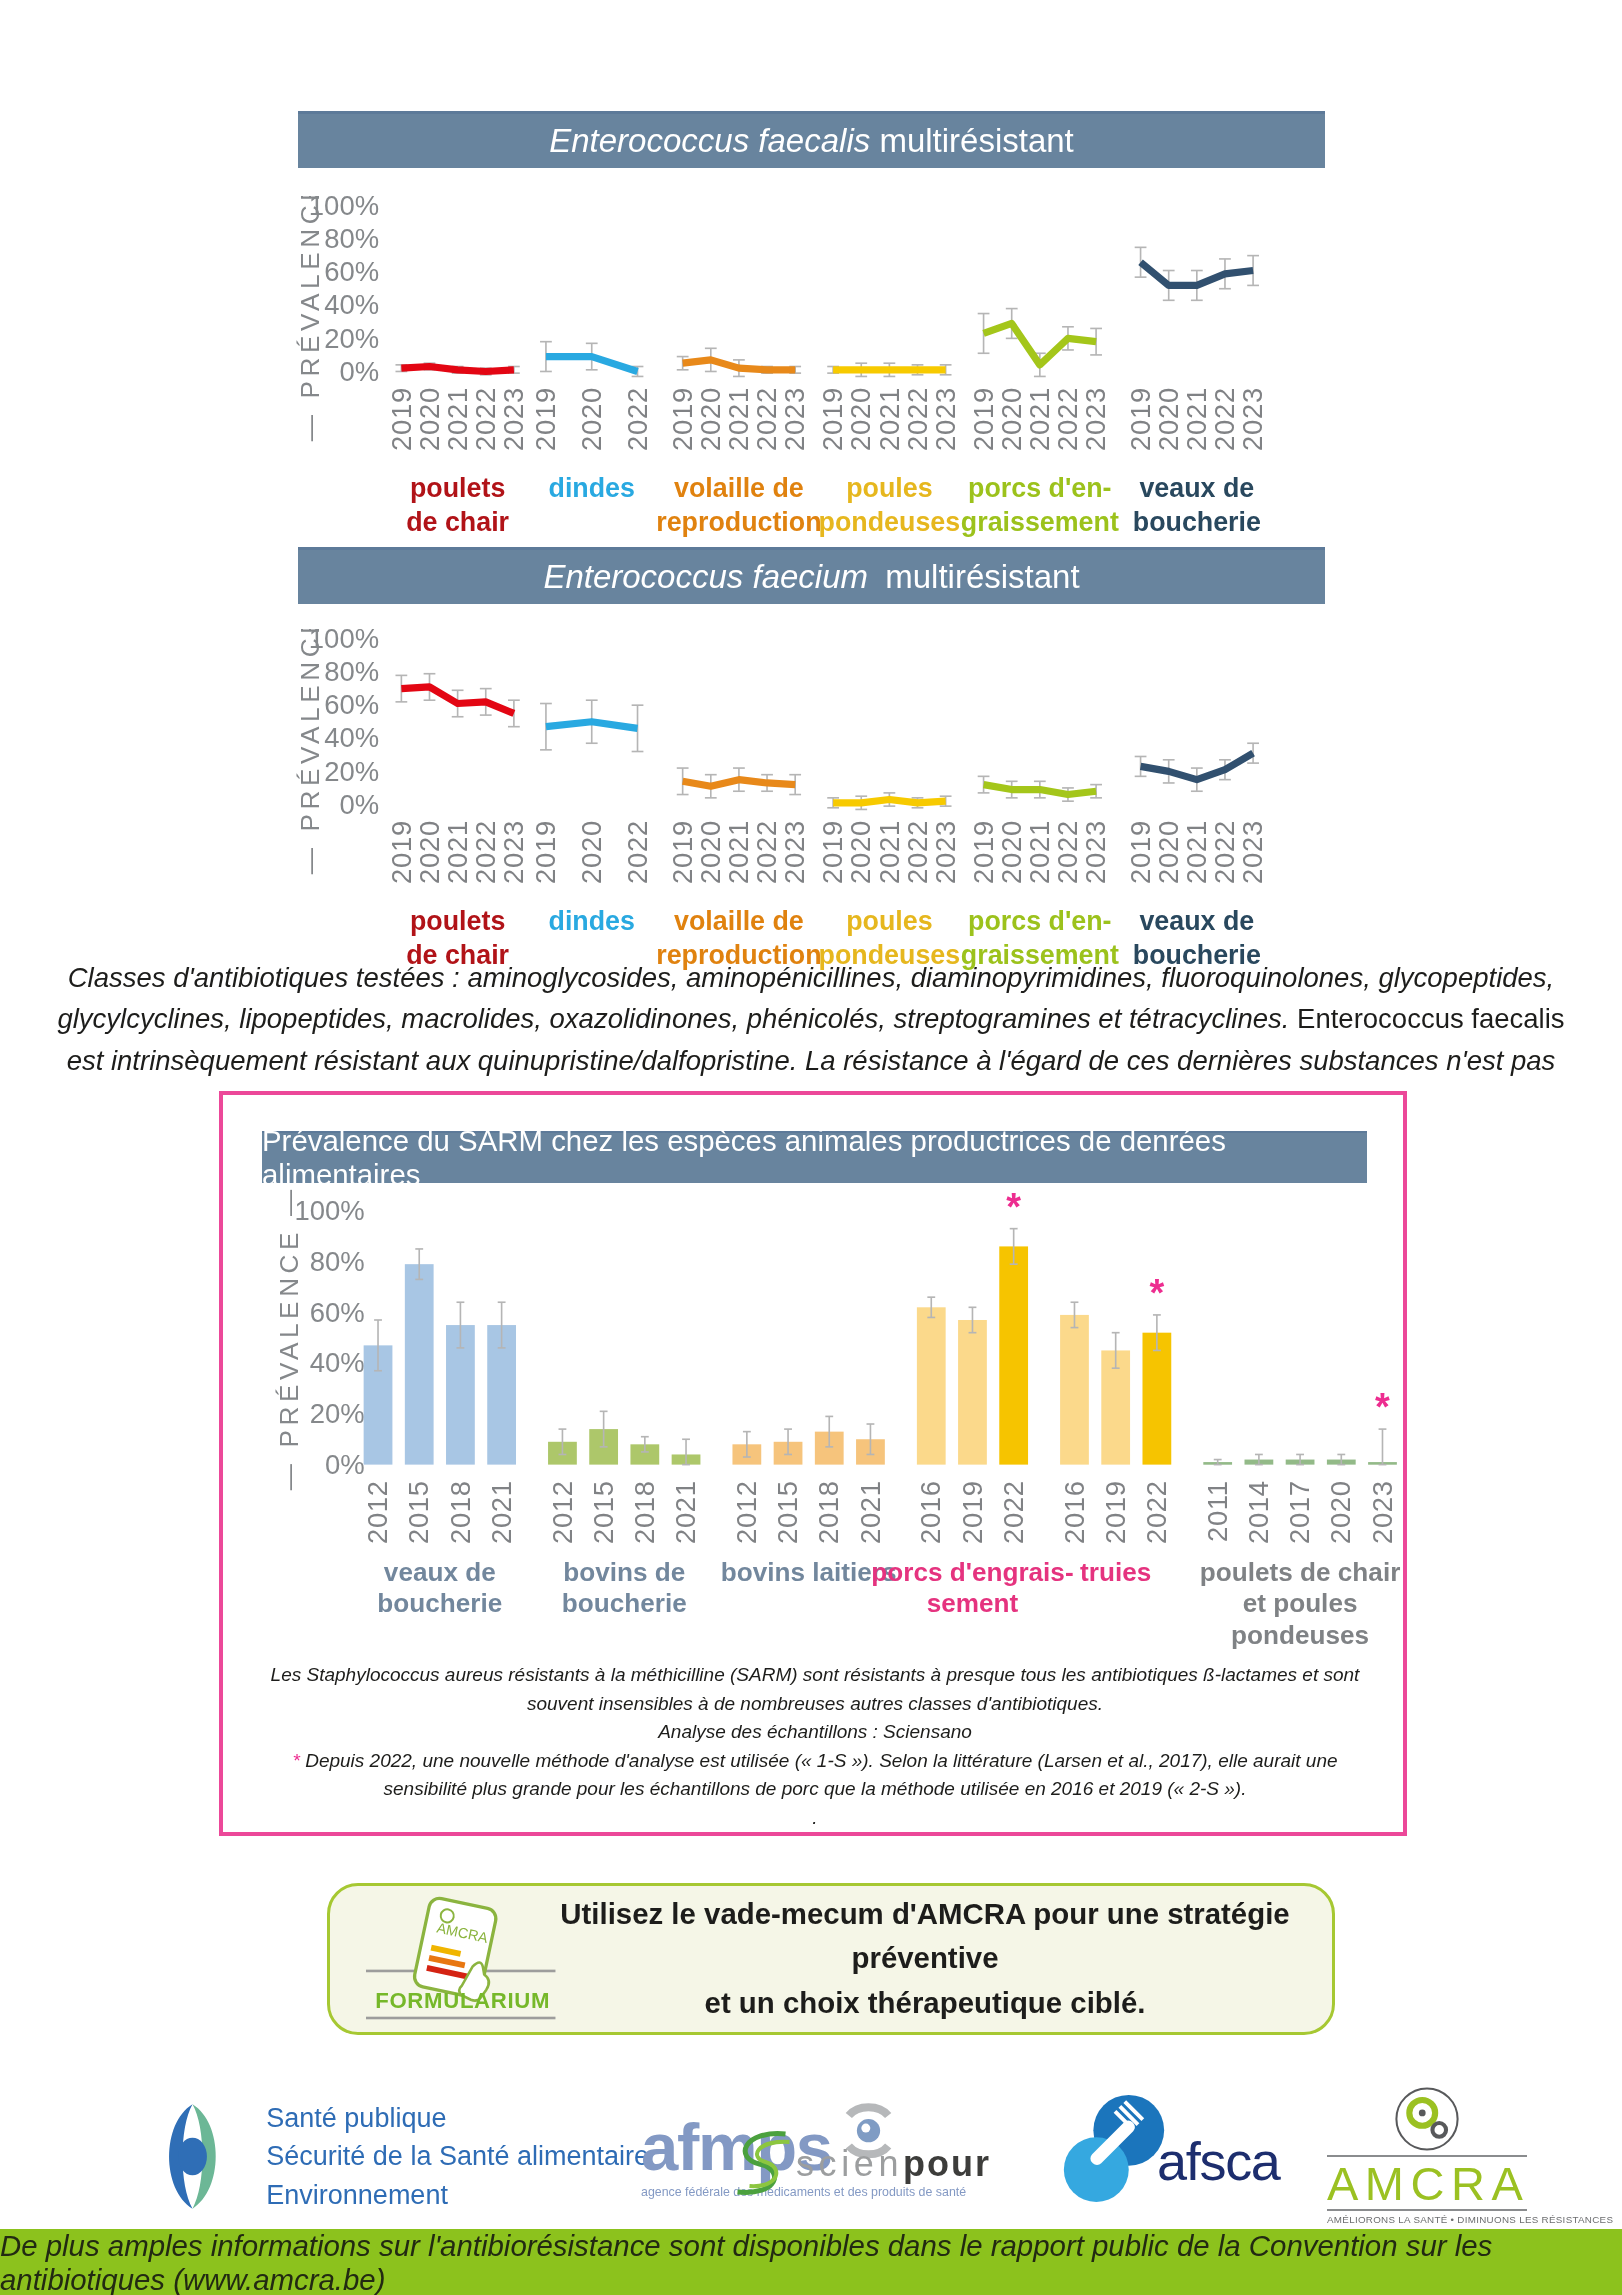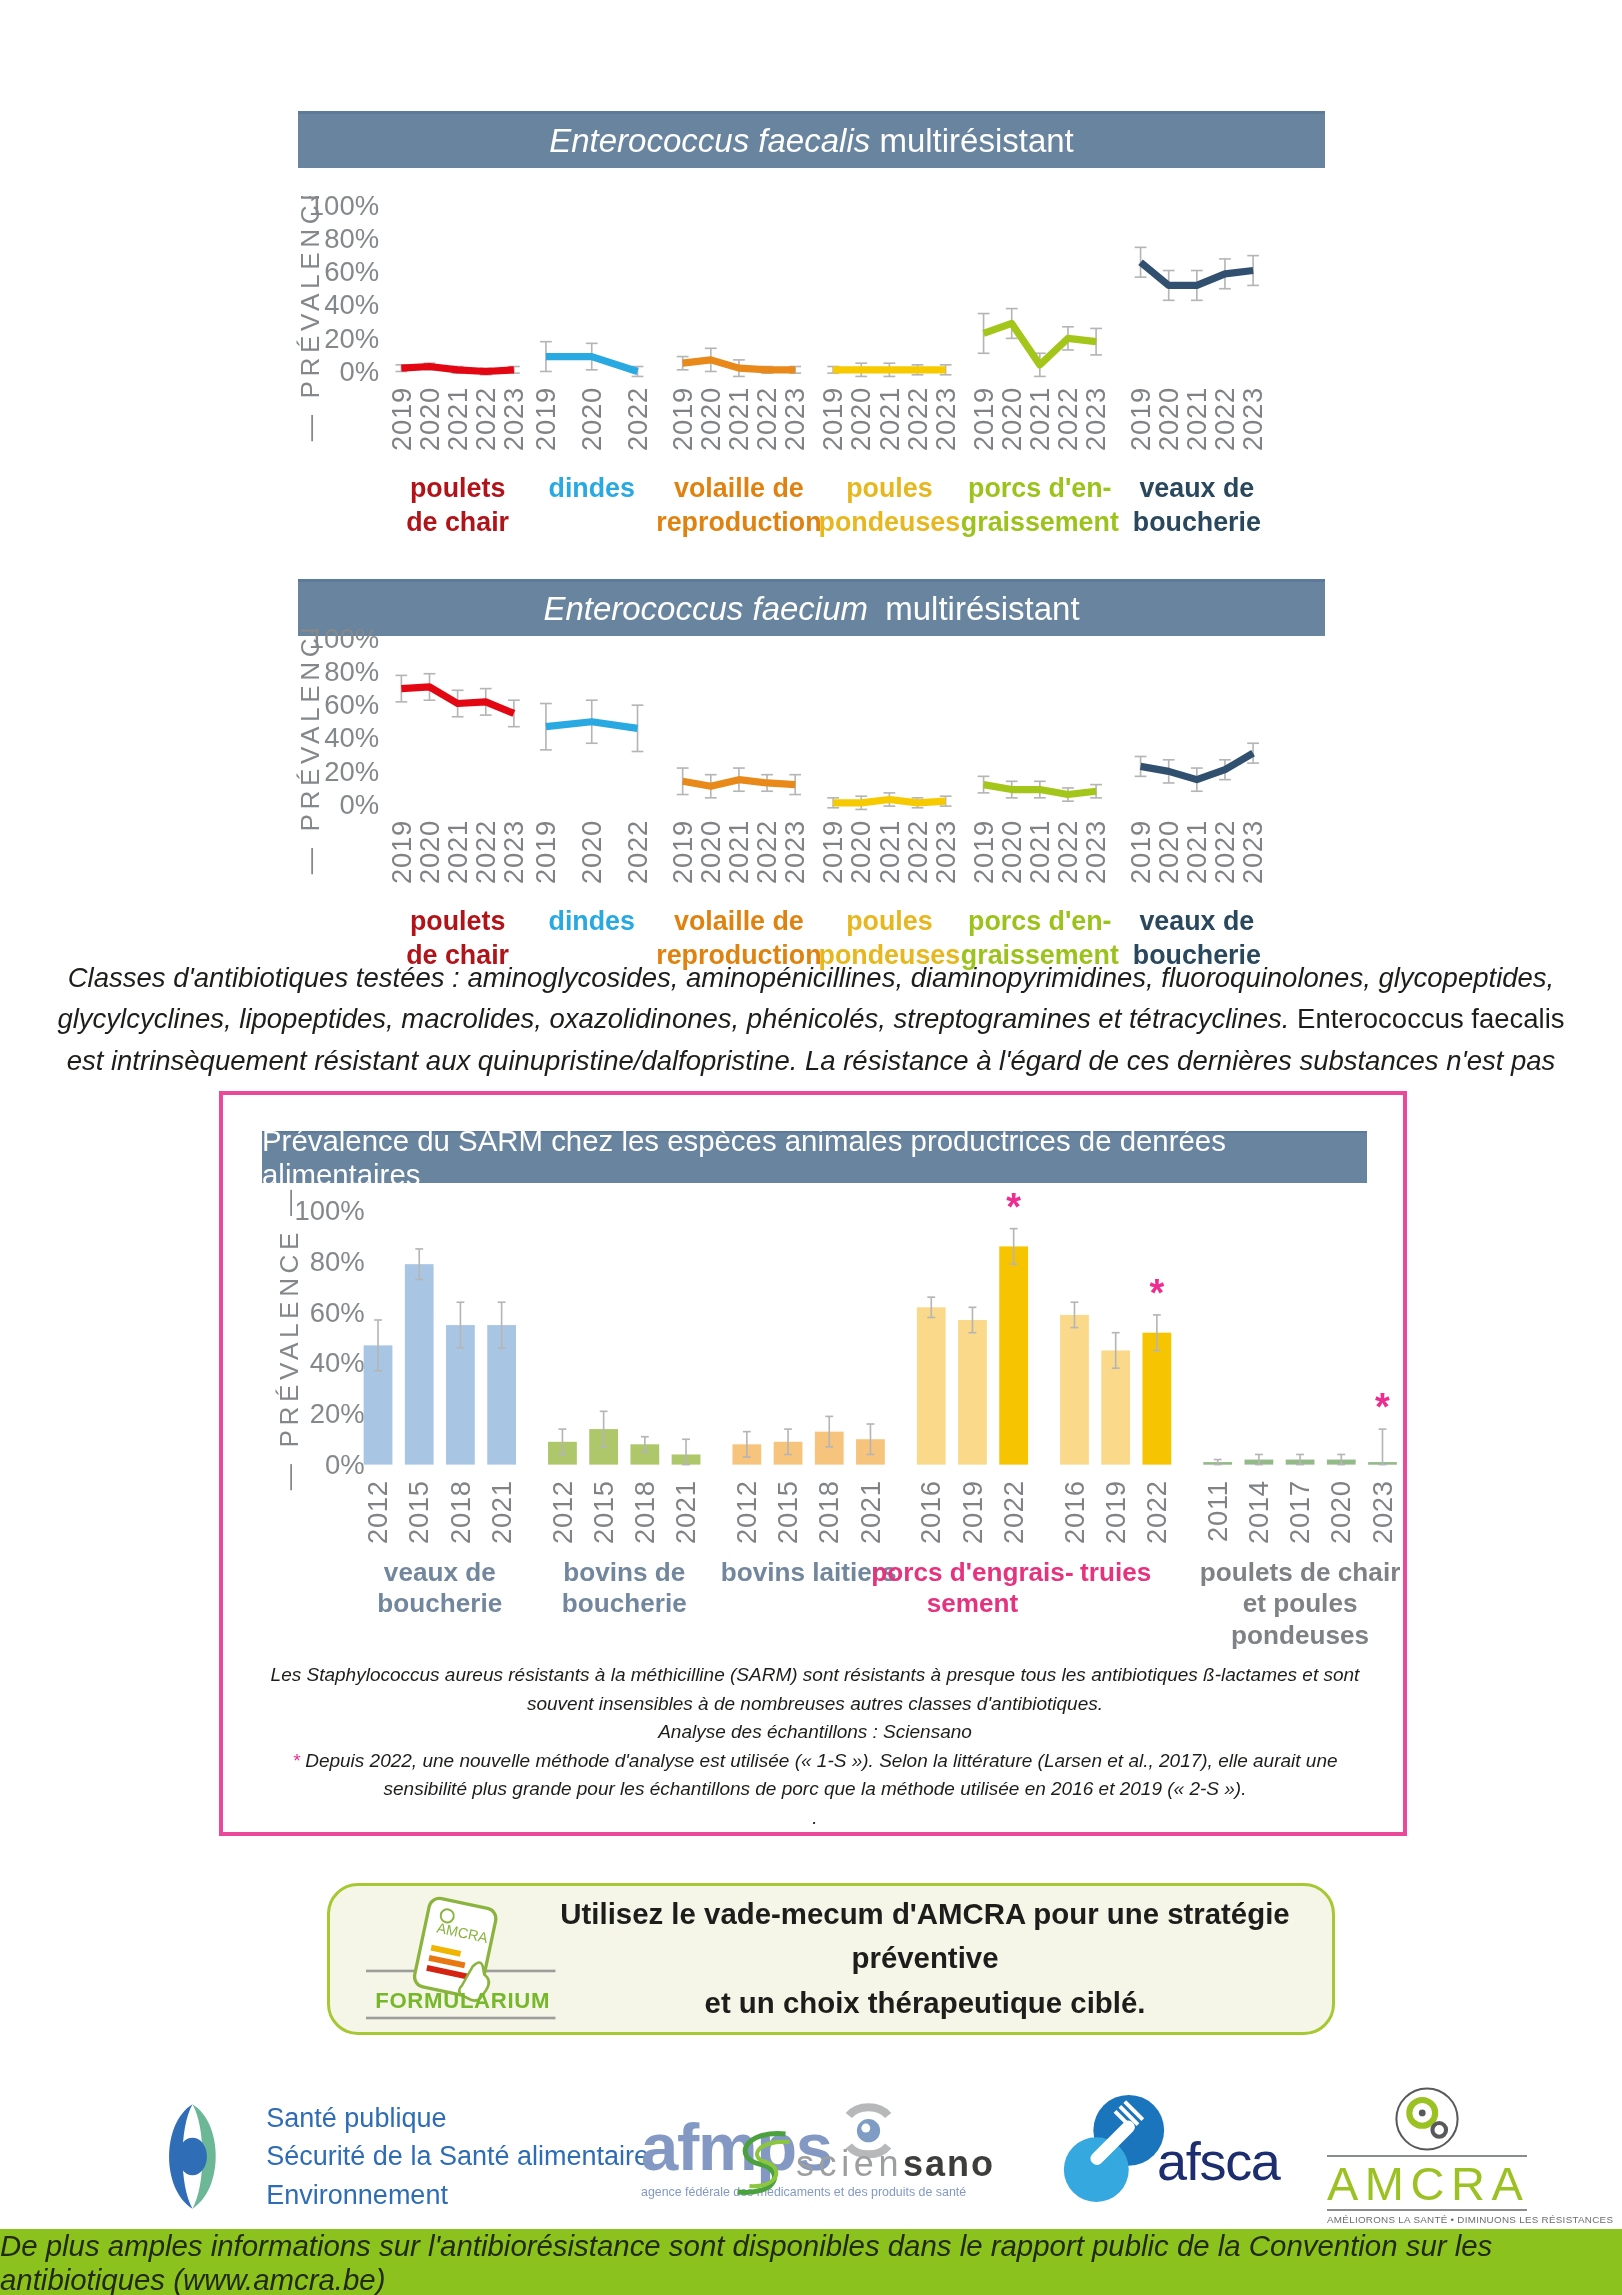--- a/index.html
+++ b/index.html
@@ -187,21 +187,21 @@
         <polyline points="1314,101.01999999999998 1357,136.44 1400,136.44 1443,118.73000000000002 1486,113.67000000000002" fill="none" stroke="#31506f" stroke-width="11" stroke-linejoin="round"></polyline>
         <text transform="translate(1328,292) rotate(-90)" text-anchor="end" font-size="42" fill="#808285" letter-spacing="1" font-family="Liberation Sans, sans-serif">2019</text>
         <text transform="translate(1371,292) rotate(-90)" text-anchor="end" font-size="42" fill="#808285" letter-spacing="1" font-family="Liberation Sans, sans-serif">2020</text>
         <text transform="translate(1414,292) rotate(-90)" text-anchor="end" font-size="42" fill="#808285" letter-spacing="1" font-family="Liberation Sans, sans-serif">2021</text>
         <text transform="translate(1457,292) rotate(-90)" text-anchor="end" font-size="42" fill="#808285" letter-spacing="1" font-family="Liberation Sans, sans-serif">2022</text>
         <text transform="translate(1500,292) rotate(-90)" text-anchor="end" font-size="42" fill="#808285" letter-spacing="1" font-family="Liberation Sans, sans-serif">2023</text>
         <text x="1400" y="460" text-anchor="middle" font-size="41" font-weight="bold" fill="#29485e" font-family="Liberation Sans, sans-serif">veaux de</text>
         <text x="1400" y="512" text-anchor="middle" font-size="41" font-weight="bold" fill="#29485e" font-family="Liberation Sans, sans-serif">boucherie</text>
       </svg></div>
 
-  <div class="titlebar" style="top:579px;gap:8px;"><span class="species">Enterococcus faecium</span><span> multirésistant</span></div>
+  <div class="titlebar" style="top:547px;gap:8px;"><span class="species">Enterococcus faecium</span><span> multirésistant</span></div>
 
   <div class="abs" id="chart-faecium" style="left:281px;top:629px;width:1099px;height:383px;"><svg viewBox="0 0 1680 585" width="1099" height="383">
         <text transform="translate(58,141.5) rotate(-90)" text-anchor="middle" font-size="40" fill="#85888b" letter-spacing="7" font-family="Liberation Sans, sans-serif">— PRÉVALENCE —</text>
         <text x="150" y="282" text-anchor="end" font-size="42" fill="#85888b" font-family="Liberation Sans, sans-serif">0%</text>
         <text x="150" y="231.4" text-anchor="end" font-size="42" fill="#85888b" font-family="Liberation Sans, sans-serif">20%</text>
         <text x="150" y="180.8" text-anchor="end" font-size="42" fill="#85888b" font-family="Liberation Sans, sans-serif">40%</text>
         <text x="150" y="130.20000000000002" text-anchor="end" font-size="42" fill="#85888b" font-family="Liberation Sans, sans-serif">60%</text>
         <text x="150" y="79.6" text-anchor="end" font-size="42" fill="#85888b" font-family="Liberation Sans, sans-serif">80%</text>
         <text x="150" y="29" text-anchor="end" font-size="42" fill="#85888b" font-family="Liberation Sans, sans-serif">100%</text>
         <line x1="184" y1="70.66" x2="184" y2="111.14000000000001" stroke="#b5b5b5" stroke-width="2.5"></line>
@@ -540,21 +540,21 @@
     </div>
     <div class="afmps-sub">agence fédérale des médicaments et des produits de santé</div>
   </div>
 
   <div class="logo-scien">
     <svg width="71" height="72" viewBox="0 0 70 72">
       <path d="M60,6 C18,2 8,30 34,36 C60,42 52,68 12,64" fill="none" stroke="#4ba13e" stroke-width="5"></path>
       <path d="M64,14 C30,12 24,30 40,34 C58,39 54,60 24,58" fill="none" stroke="#8cc63f" stroke-width="4"></path>
     </svg>
     <span class="scien1">scien</span>
-      <span class="scien2">sano</span>
+      <span class="scien2">pour</span>
   </div>
 
   <div class="logo-afsca">
     <svg width="118" height="118" viewBox="0 0 120 120">
       <circle cx="75" cy="42" r="36" fill="#1b75bc"></circle>
       <circle cx="42" cy="82" r="33" fill="#35a8e0"></circle>
       <rect x="30" y="48" width="58" height="13" rx="6" fill="#ffffff" transform="rotate(-45 59 55)"></rect>
       <g transform="rotate(-45 78 34)">
         <rect x="72" y="14" width="4" height="26" fill="#ffffff"></rect>
         <rect x="79" y="14" width="4" height="26" fill="#ffffff"></rect>

